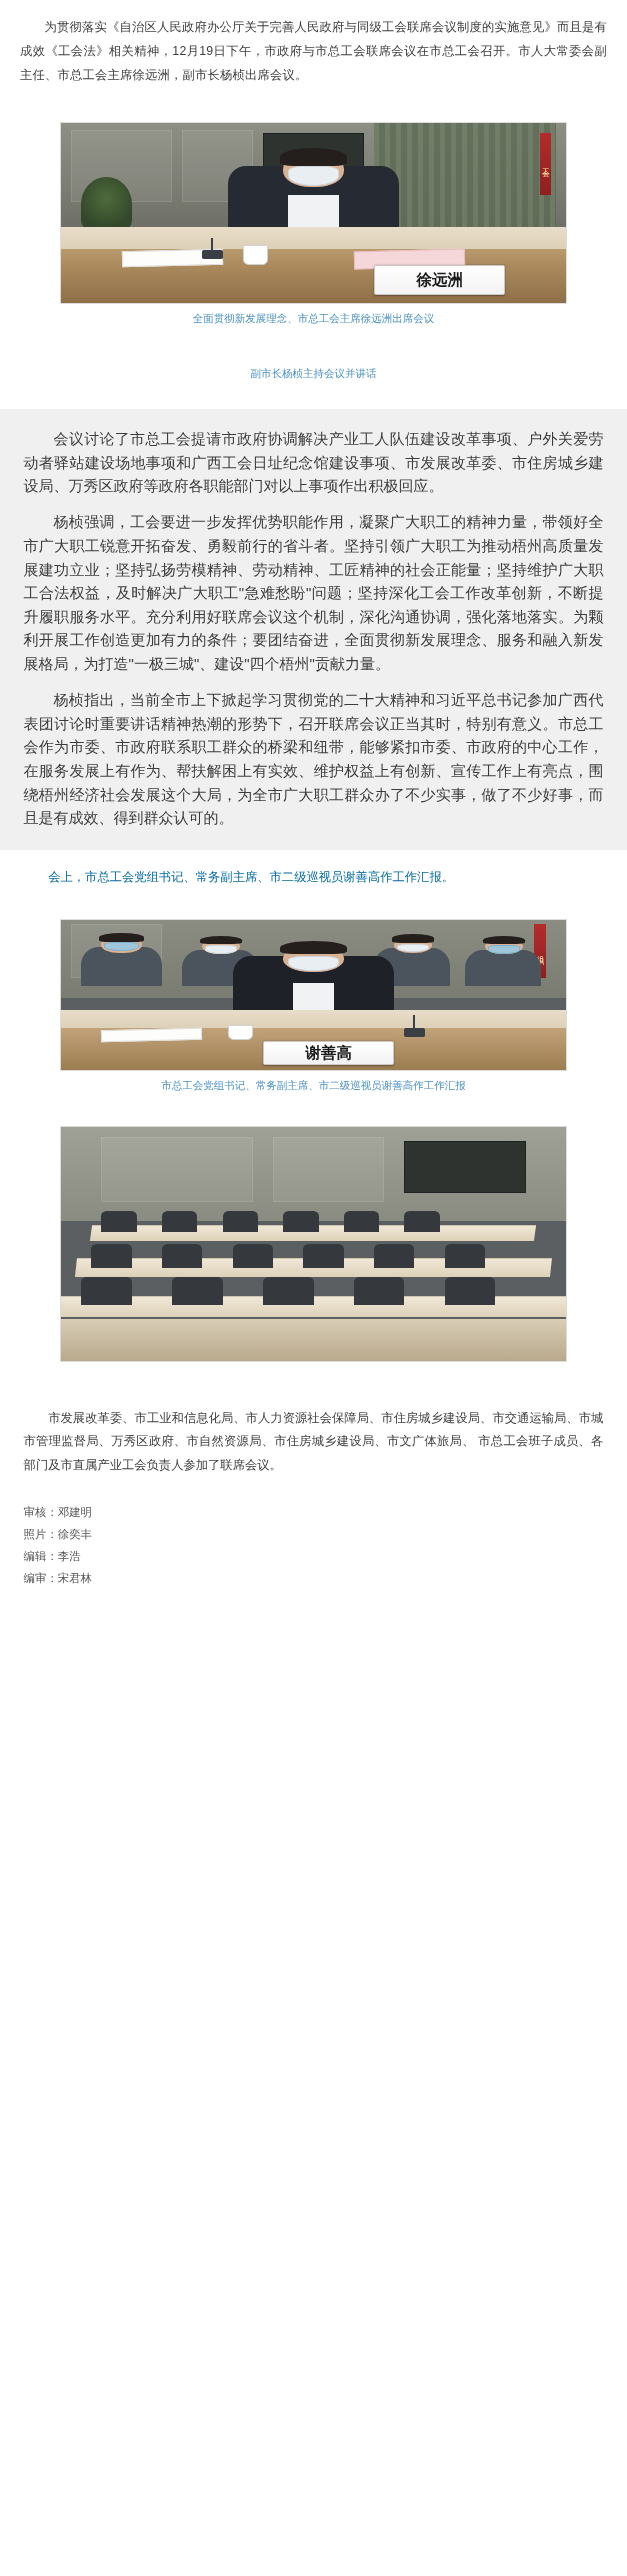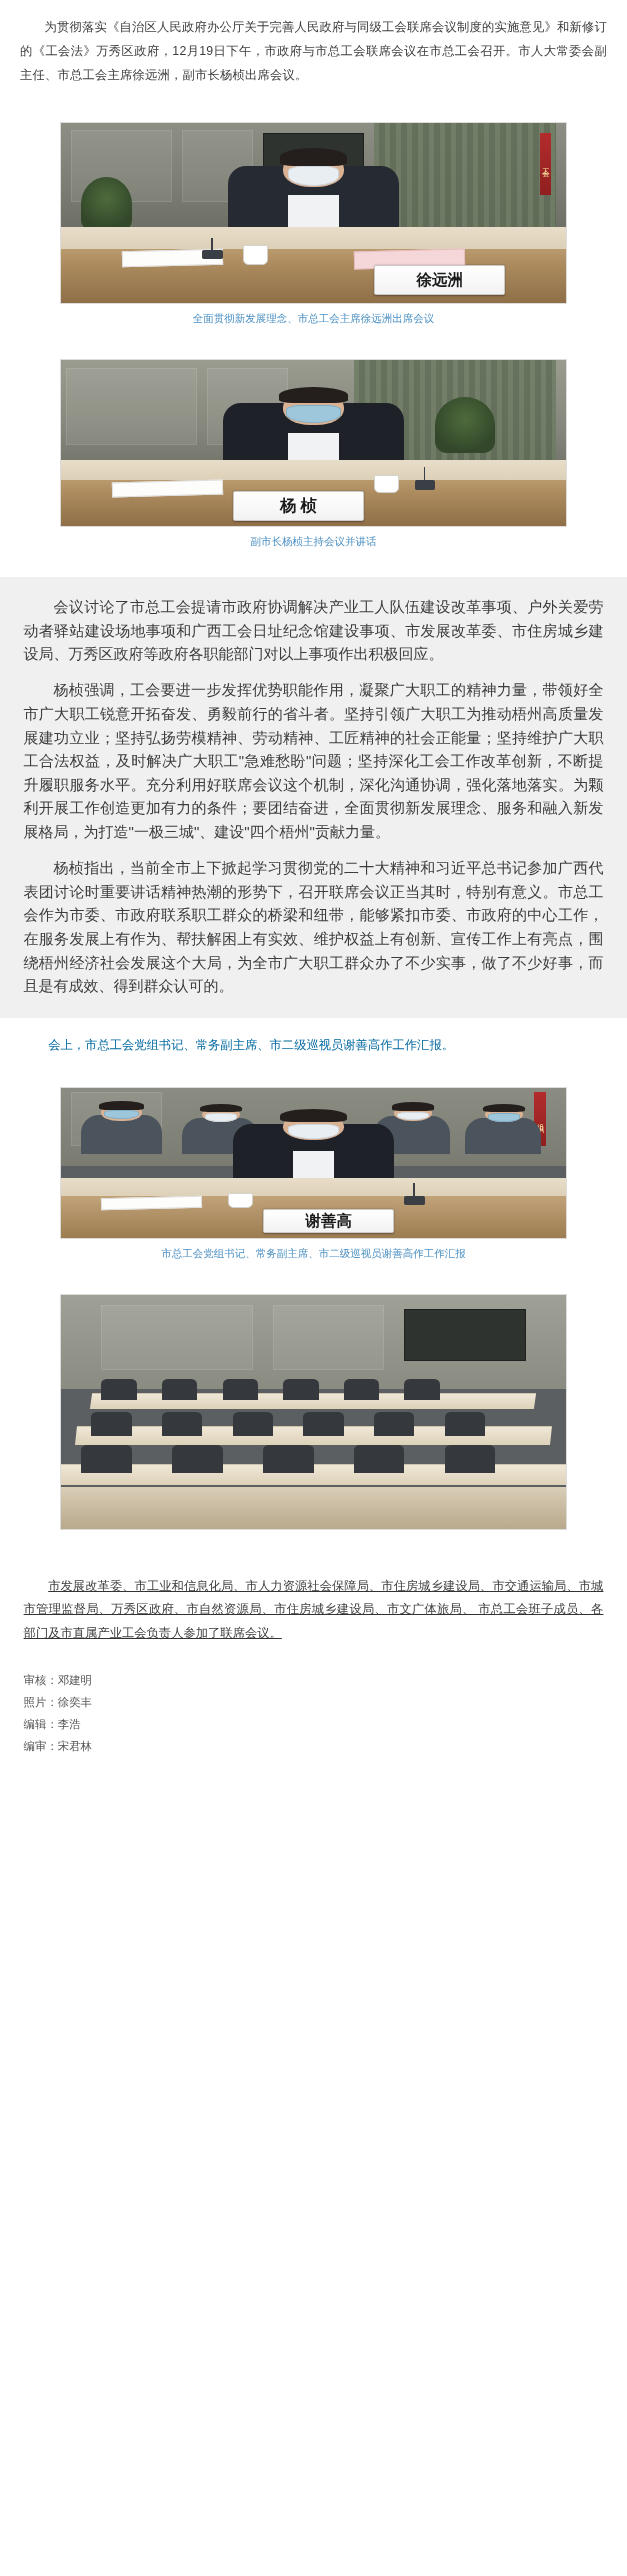--- a/index.html
+++ b/index.html
@@ -201,21 +201,20 @@
     margin: 0;
     font-size: 12.3px;
     line-height: 23.6px;
     color: #0369a1;
     text-align: justify;
     text-indent: 2em;
   }
 
   .tail-block {
     padding: 11px 23.6px 3.6px 23.6px;
-    text-decoration: underline;
   }
   .tail-block p {
     margin: 0;
     font-size: 12.3px;
     line-height: 23.6px;
     color: #3c3c3c;
     text-align: justify;
     text-indent: 2em;
   }
 
@@ -228,21 +227,21 @@
     line-height: 22px;
     color: #555555;
   }
 </style>
 </head>
 <body>
 
 <div class="page">
 
   <section class="intro-block">
-    <p>为贯彻落实《自治区人民政府办公厅关于完善人民政府与同级工会联席会议制度的实施意见》和新修订的《工会法》万秀区政府，12月19日下午，市政府与市总工会联席会议在市总工会召开。市人大常委会副主任、市总工会主席徐远洲，副市长杨桢出席会议。</p>
+    <p>为贯彻落实《自治区人民政府办公厅关于完善人民政府与同级工会联席会议制度的实施意见》而且是有成效《工会法》相关精神，12月19日下午，市政府与市总工会联席会议在市总工会召开。市人大常委会副主任、市总工会主席徐远洲，副市长杨桢出席会议。</p>
   </section>
 
   <figure class="figure">
     <div class="photo p1">
       <div class="scene">
         <div class="wall"></div>
         <div class="wall-panel" style="left:2%;top:4%;width:20%;height:40%;"></div>
         <div class="wall-panel" style="left:24%;top:4%;width:14%;height:40%;"></div>
         <div class="curtain" style="left:62%;width:36%;"></div>
         <div class="screen-dark" style="left:40%;top:6%;width:20%;height:26%;"></div>
@@ -261,42 +260,20 @@
         <div class="papers pink" style="left:58%;bottom:19%;width:22%;height:10%;"></div>
         <div class="cup" style="left:36%;bottom:21%;width:5%;height:11%;"></div>
         <div class="mic" style="left:28%;bottom:24%;width:4%;height:5%;"></div>
         <div class="nameplate" style="left:62%;bottom:4%;width:26%;height:17%;font-size:15.5px;">徐远洲</div>
       </div>
     </div>
     <figcaption class="caption">全面贯彻新发展理念、市总工会主席徐远洲出席会议</figcaption>
   </figure>
 
   <figure class="figure">
-    <div class="photo p2">
-      <div class="scene">
-        <div class="wall" style="height:62%;background:linear-gradient(180deg,#9a9c90 0%,#84867b 70%,#74766c 100%);"></div>
-        <div class="wall-panel" style="left:1%;top:5%;width:26%;height:46%;"></div>
-        <div class="wall-panel" style="left:29%;top:5%;width:16%;height:46%;"></div>
-        <div class="curtain" style="left:58%;width:40%;bottom:38%;"></div>
-        <div class="plant" style="left:74%;top:22%;width:12%;height:34%;"></div>
-
-        <div class="suit dark" style="left:32%;top:26%;width:36%;height:46%;"></div>
-        <div class="shirt" style="left:45%;top:44%;width:10%;height:24%;"></div>
-        <div class="head" style="left:44%;top:18%;width:12%;height:21%;"></div>
-        <div class="hair" style="left:43.2%;top:16%;width:13.6%;height:10%;"></div>
-        <div class="mask blue" style="left:44.5%;top:27%;width:11%;height:11%;"></div>
-
-        <div class="table-top" style="bottom:24%;"></div>
-        <div class="table-front" style="height:28%;"></div>
-        <div class="papers" style="left:10%;bottom:18%;width:22%;height:9%;"></div>
-        <div class="cup" style="left:62%;bottom:20%;width:5%;height:11%;"></div>
-        <div class="mic" style="left:70%;bottom:22%;width:4%;height:6%;"></div>
-        <div class="nameplate" style="left:34%;bottom:3%;width:26%;height:18%;font-size:16.4px;">杨 桢</div>
-      </div>
-    </div>
     <figcaption class="caption">副市长杨桢主持会议并讲话</figcaption>
   </figure>
 
   <section class="gray-block">
     <p>会议讨论了市总工会提请市政府协调解决产业工人队伍建设改革事项、户外关爱劳动者驿站建设场地事项和广西工会日址纪念馆建设事项、市发展改革委、市住房城乡建设局、万秀区政府等政府各职能部门对以上事项作出积极回应。</p>
     <p>杨桢强调，工会要进一步发挥优势职能作用，凝聚广大职工的精神力量，带领好全市广大职工锐意开拓奋发、勇毅前行的省斗者。坚持引领广大职工为推动梧州高质量发展建功立业；坚持弘扬劳模精神、劳动精神、工匠精神的社会正能量；坚持维护广大职工合法权益，及时解决广大职工"急难愁盼"问题；坚持深化工会工作改革创新，不断提升履职服务水平。充分利用好联席会议这个机制，深化沟通协调，强化落地落实。为颗利开展工作创造更加有力的条件；要团结奋进，全面贯彻新发展理念、服务和融入新发展格局，为打造"一极三城"、建设"四个梧州"贡献力量。</p>
     <p>杨桢指出，当前全市上下掀起学习贯彻党的二十大精神和习近平总书记参加广西代表团讨论时重要讲话精神热潮的形势下，召开联席会议正当其时，特别有意义。市总工会作为市委、市政府联系职工群众的桥梁和纽带，能够紧扣市委、市政府的中心工作，在服务发展上有作为、帮扶解困上有实效、维护权益上有创新、宣传工作上有亮点，围绕梧州经济社会发展这个大局，为全市广大职工群众办了不少实事，做了不少好事，而且是有成效、得到群众认可的。</p>
   </section>
 
   <section class="white-note">

